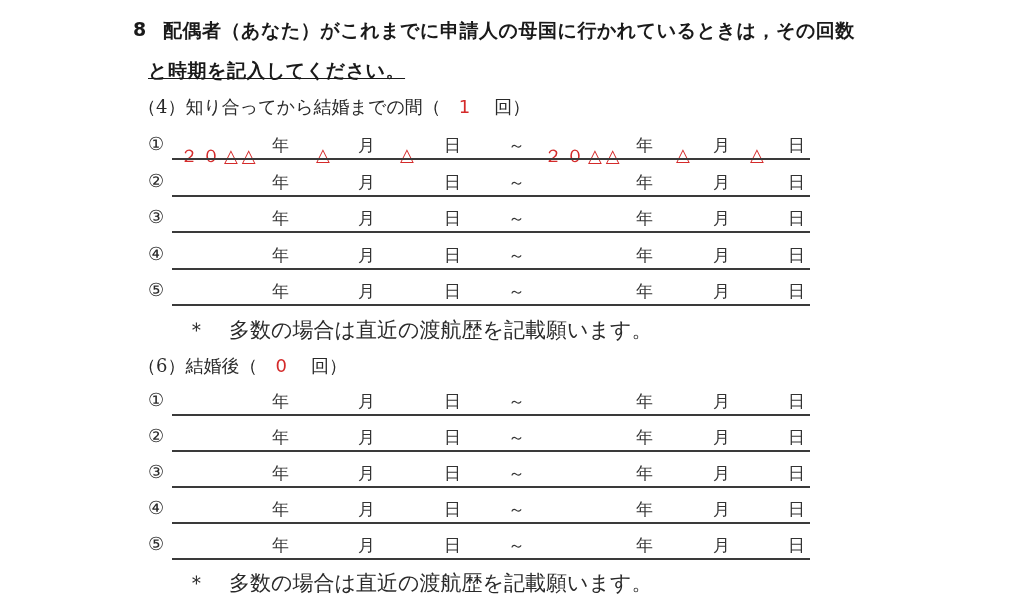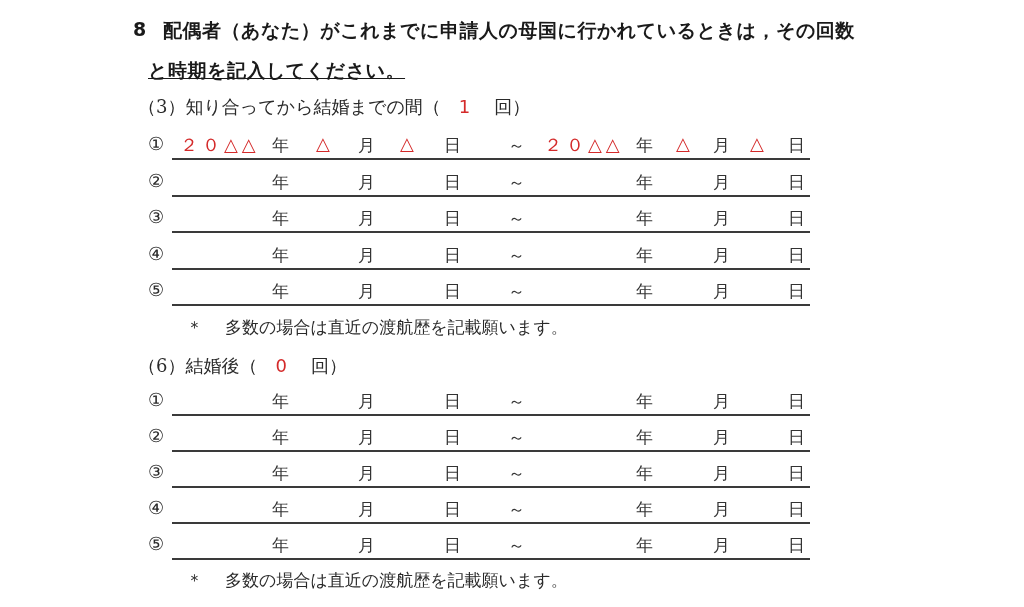--- a/index.html
+++ b/index.html
@@ -58,41 +58,41 @@
     background: #3a3a3a;
   }
   .row .cell {
     position: absolute;
     top: 4px;
     font-size: 17px;
     color: #333333;
   }
   .row .val {
     position: absolute;
-    top: 3px;
+    top: 14px;
     font-size: 18px;
     letter-spacing: 4px;
     color: #d42a2a;
     font-family: "DejaVu Sans", "Liberation Sans", sans-serif;
   }
   .note {
-    font-size: 17px;
+    font-size: 21px;
     color: #2a2a2a;
   }
   .note .star { margin-right: 22px; }
 </style>
 </head>
 <body>
 
 <div class="abs q-line gothic q-num">8</div>
 <div class="abs q-line gothic q-text1">配偶者（あなた）がこれまでに申請人の母国に行かれているときは，その回数</div>
 <div class="abs q-line gothic q-text2">と時期を記入してください。</div>
 
 <div class="abs sub-heading" style="left:138px; top:95px;">
-  <span>（3）知り合ってから結婚までの間（</span><span style="display:inline-block;width:18px;"></span><span class="red">1</span><span style="display:inline-block;width:24px;"></span><span>回）</span>
+  <span>（4）知り合ってから結婚までの間（</span><span style="display:inline-block;width:18px;"></span><span class="red">1</span><span style="display:inline-block;width:24px;"></span><span>回）</span>
 </div>
 
 <div class="row" style="top:130px;">
   <span class="marker">①</span>
   <span class="val" style="left:32px;">２０△△</span>
   <span class="cell" style="left:124px;">年</span>
   <span class="val" style="left:168px;">△</span>
   <span class="cell" style="left:210px;">月</span>
   <span class="val" style="left:252px;">△</span>
   <span class="cell" style="left:296px;">日</span>

